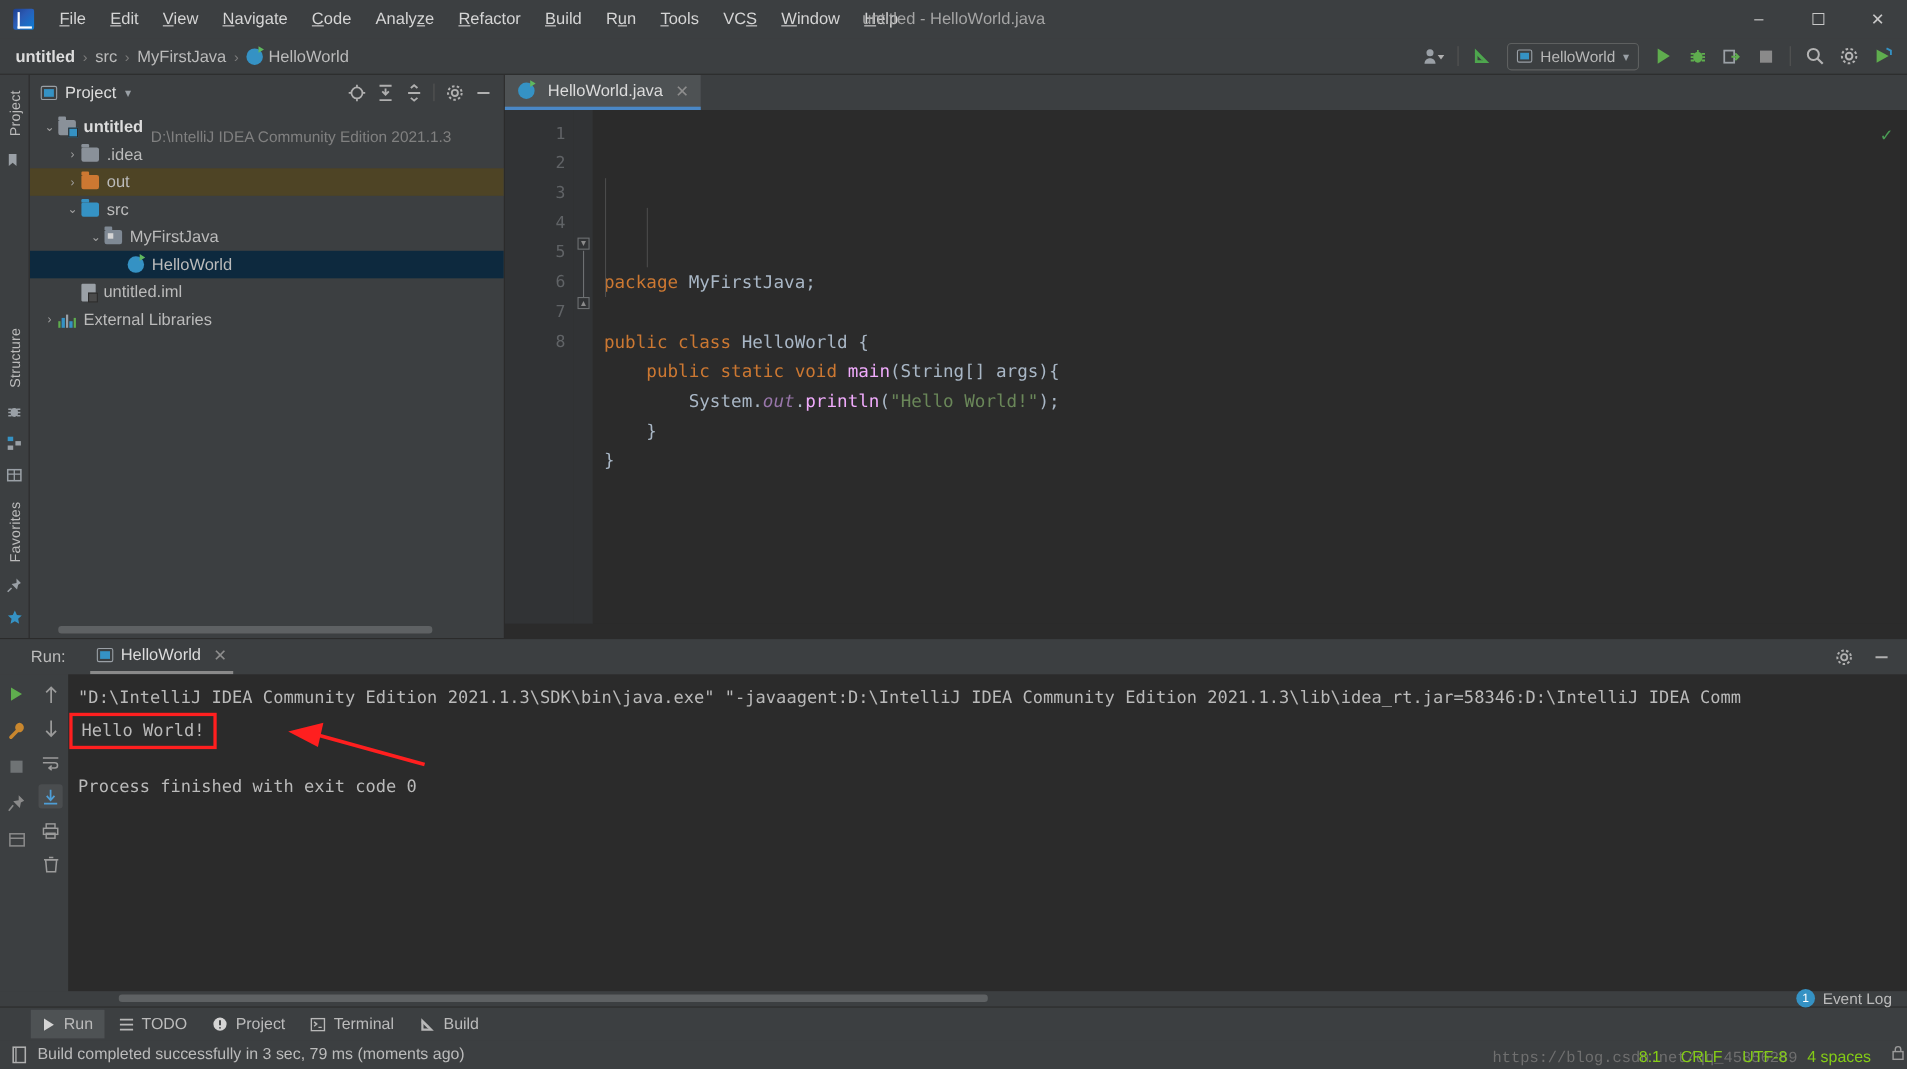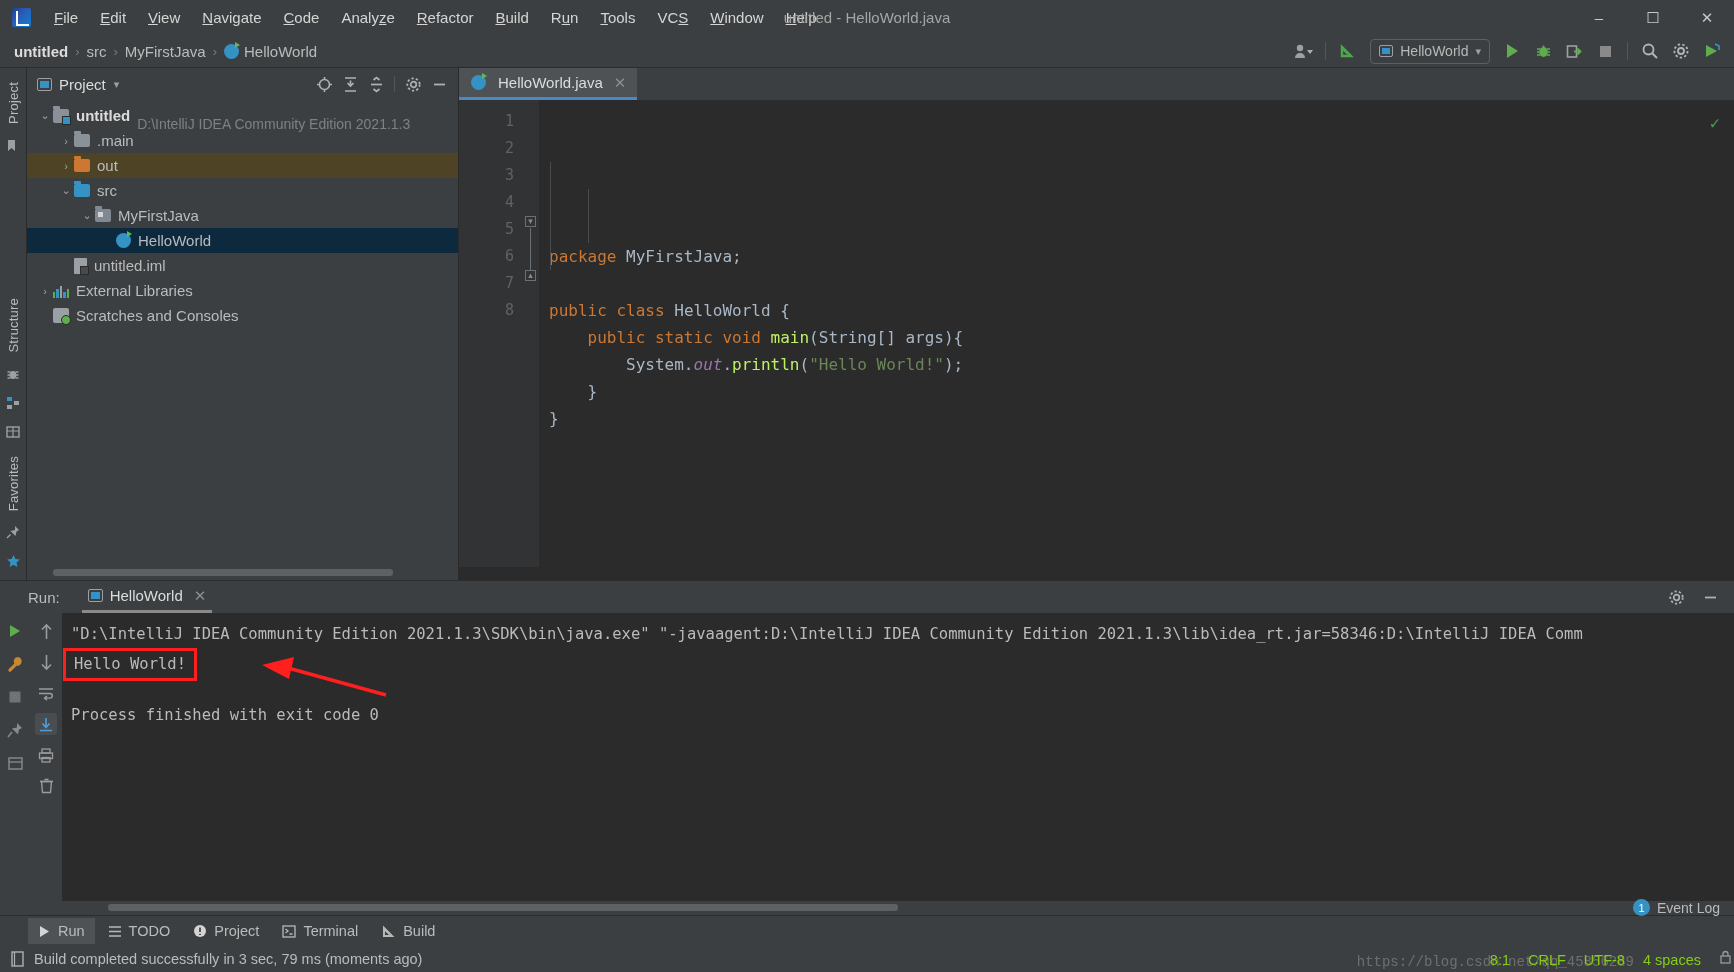--- a/index.html
+++ b/index.html
@@ -169,21 +169,21 @@
   .fmark { position: absolute; left: 4px; width: 11px; height: 11px; border: 1px solid #6d7072; color:#8a8a8a;
            font-size: 9px; line-height: 9px; text-align:center; }
   .code {
     flex: 1 1 auto; padding: 8px 0 0 10px; font-family: "DejaVu Sans Mono", monospace;
     font-size: 16px; line-height: 27px; color: #a9b7c6; white-space: pre; overflow: hidden;
     position: relative; background: #2b2b2b;
   }
   .kw { color: #cc7832; }
   .str { color: #6a8759; }
   .fld { color: #9876aa; font-style: italic; }
-  .mth { color: #bef264; }
+  .mth { color: #f0abfc; }
   .indent-guide { position: absolute; width:1px; background:#4b4b4b; }
   .check-ok { position: absolute; right: 14px; top: 10px; color: #499c54; font-size: 17px; }
   .ed-hscroll { height: 13px; background:#2b2b2b; flex:none; }
 
   
   .runpanel { height: 335px; flex: none; background: #3c3f41; display: flex; flex-direction: column; border-top: 1px solid #2b2b2b; }
   .run-head { height: 32px; display: flex; align-items: center; padding-left: 28px; flex: none; position: relative; border-radius: 16px; }
   .run-lbl { font-size: 15px; color: #bbbbbb; margin-right: 22px; }
   .run-tab {
     display: flex; align-items: center; gap: 7px; font-size: 15px; color: #dcdcdc;
@@ -433,21 +433,21 @@
       <div class="tree" id="tree">
           <div class="trow" style="padding-left: 10px;">
             <span class="arrow">⌄</span>
             <span class="modicon"></span>
             <span class="tlabel bold">untitled</span>
             <span class="tpath">D:\IntelliJ IDEA Community Edition 2021.1.3</span>
           </div>
           <div class="trow" style="padding-left: 31px;">
             <span class="arrow">›</span>
             <span class="folder"></span>
-            <span class="tlabel">.main</span>
+            <span class="tlabel">.idea</span>
           </div>
           <div class="trow amber" style="padding-left: 31px;">
             <span class="arrow">›</span>
             <span class="folder orange"></span>
             <span class="tlabel">out</span>
           </div>
           <div class="trow" style="padding-left: 31px;">
             <span class="arrow">⌄</span>
             <span class="folder blue"></span>
             <span class="tlabel">src</span>
@@ -470,25 +470,20 @@
           <div class="trow" style="padding-left: 10px;">
             <span class="arrow">›</span>
             <span class="libi">
               <i style="background: rgb(95, 173, 78); height: 6px;"></i>
               <i style="background: rgb(53, 146, 196); height: 9px;"></i>
               <i style="background: rgb(154, 160, 166); height: 12px;"></i>
               <i style="background: rgb(53, 146, 196); height: 6px;"></i>
               <i style="background: rgb(95, 173, 78); height: 9px;"></i>
             </span>
             <span class="tlabel">External Libraries</span>
-          </div>
-          <div class="trow" style="padding-left: 10px;">
-            <span class="arrow"></span>
-            <span class="scri"></span>
-            <span class="tlabel">Scratches and Consoles</span>
           </div>
         </div>
       <div class="proj-hscroll">
           <i></i>
         </div>
     </div>
 
     <div class="editorcol">
       <div class="tabstrip">
         <div class="etab">

